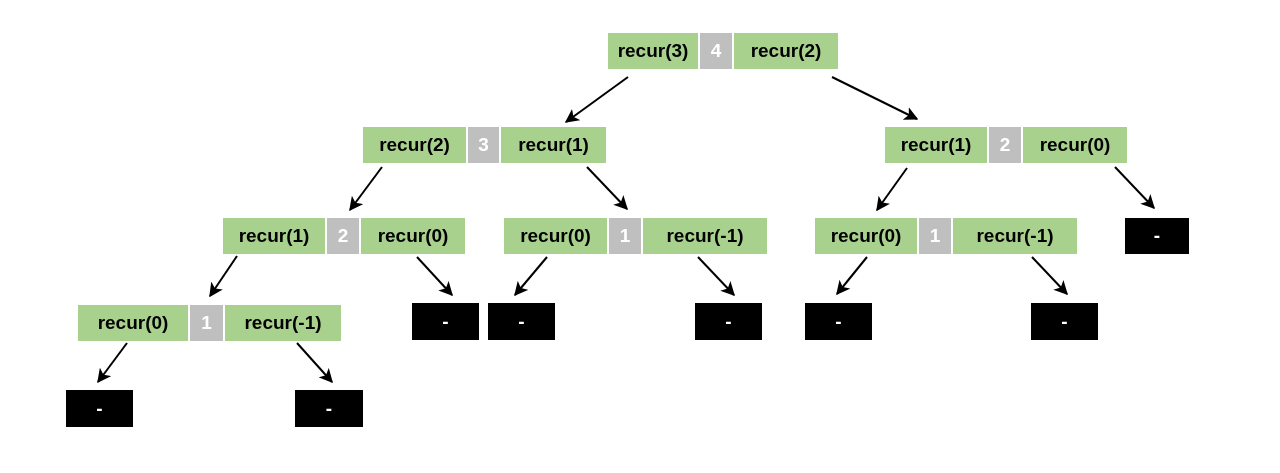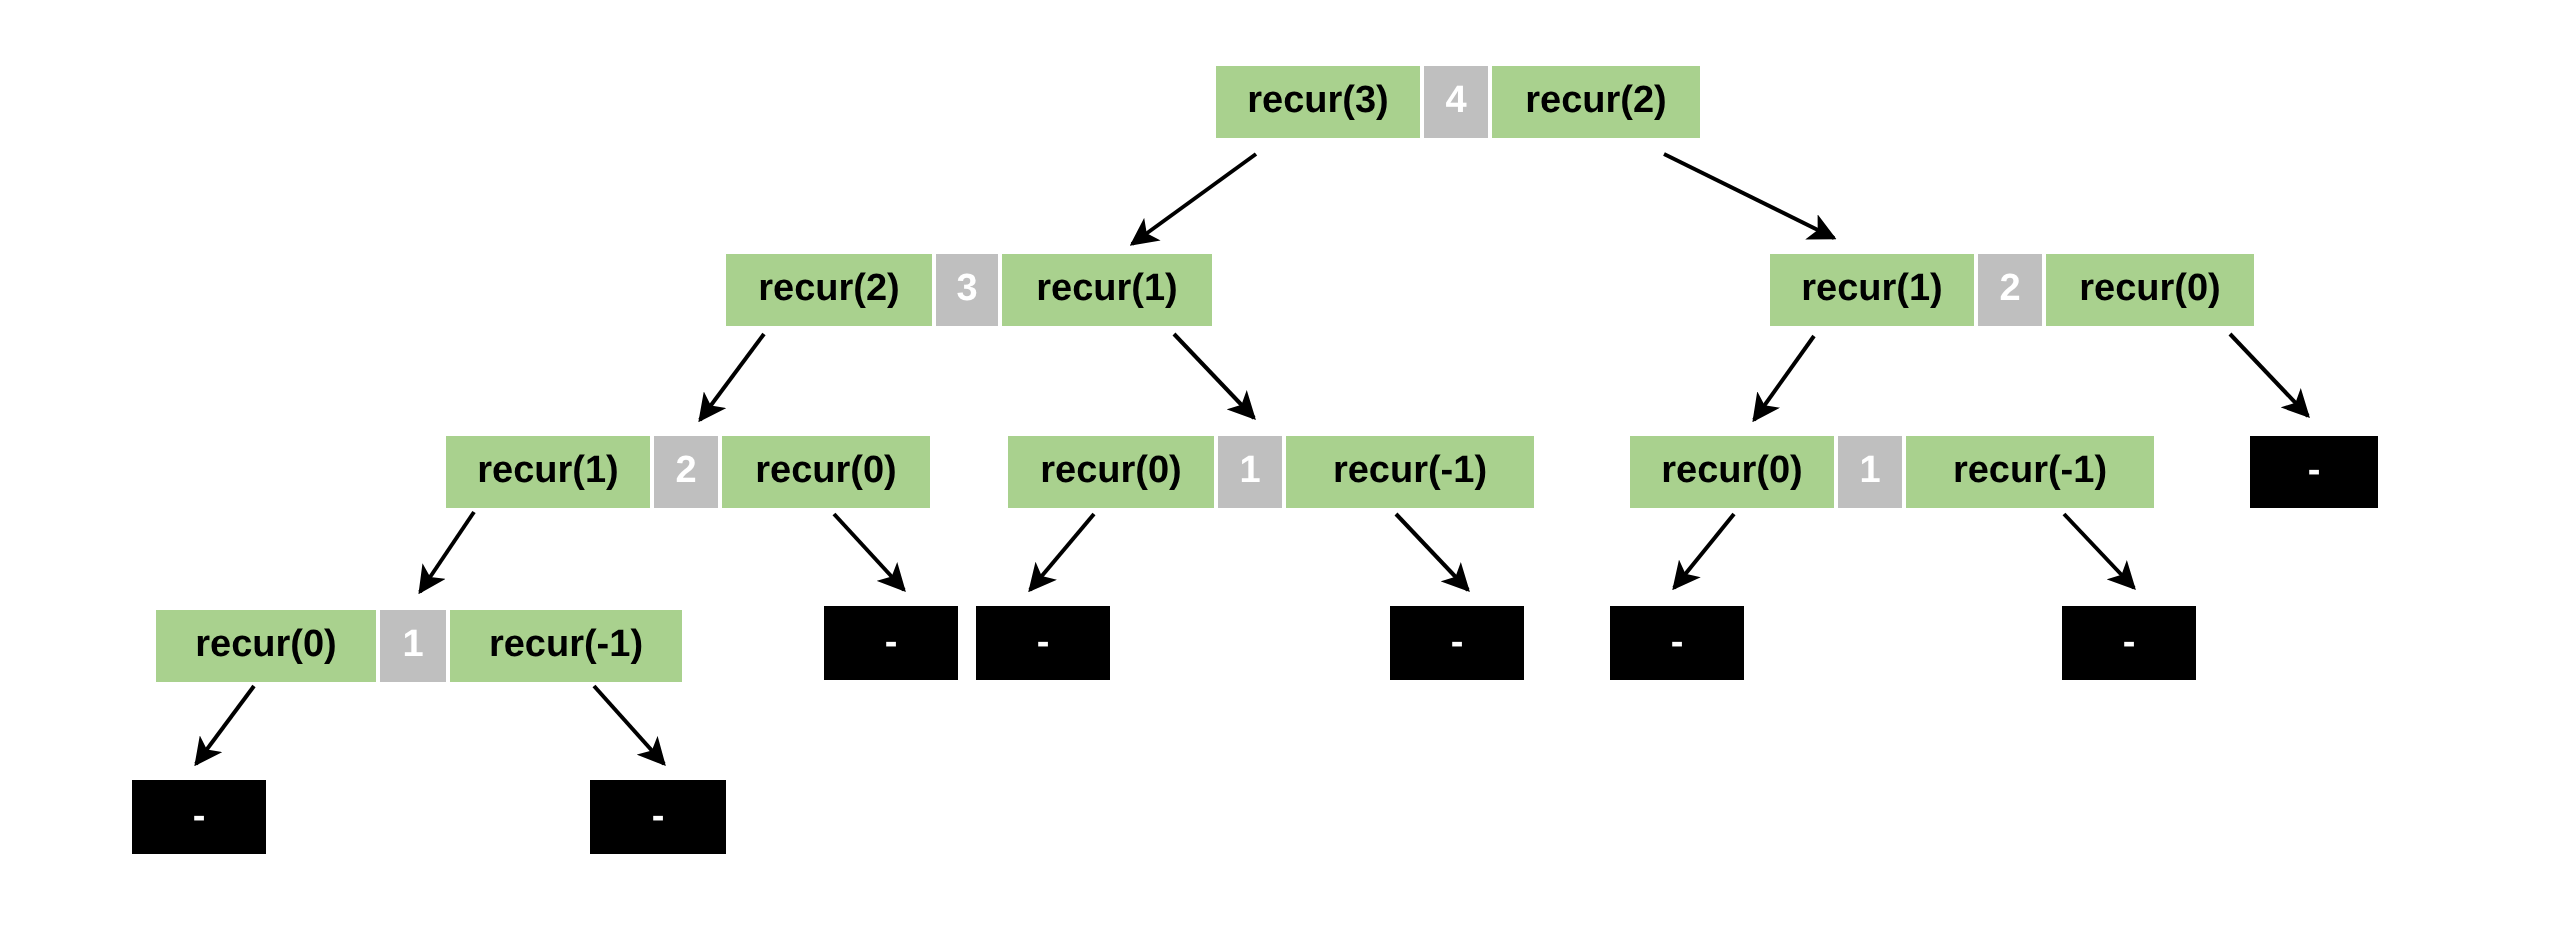--- a/index.html
+++ b/index.html
@@ -80,21 +80,21 @@
       <line x1="547" y1="257" x2="515" y2="295" marker-end="url(#arrow)"></line>
       <line x1="698" y1="257" x2="734" y2="295" marker-end="url(#arrow)"></line>
       <line x1="867" y1="257" x2="837" y2="294" marker-end="url(#arrow)"></line>
       <line x1="1032" y1="257" x2="1067" y2="294" marker-end="url(#arrow)"></line>
       <line x1="127" y1="343" x2="98" y2="382" marker-end="url(#arrow)"></line>
       <line x1="297" y1="343" x2="332" y2="382" marker-end="url(#arrow)"></line>
     </g>
   </svg>
 
   <div class="node" style="left:608px; top:33px;">
-    <span class="cell call" style="width:102px;">recur(3)</span>
+    <span class="cell call" style="width:90px;">recur(3)</span>
     <span class="cell count" style="width:32px;">4</span>
     <span class="cell call" style="width:104px;">recur(2)</span>
   </div>
 
   <div class="node" style="left:363px; top:127px;">
     <span class="cell call" style="width:103px;">recur(2)</span>
     <span class="cell count" style="width:31px;">3</span>
     <span class="cell call" style="width:105px;">recur(1)</span>
   </div>
 

